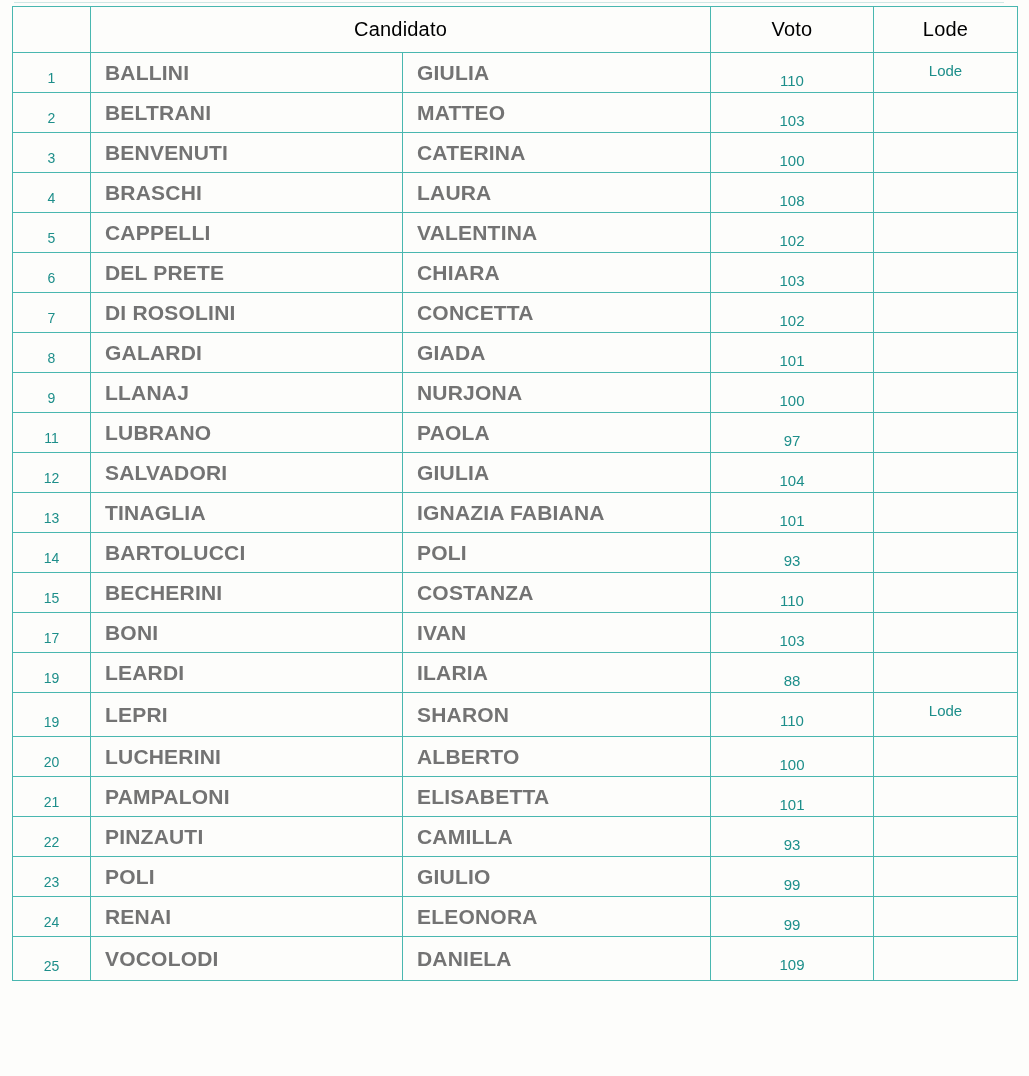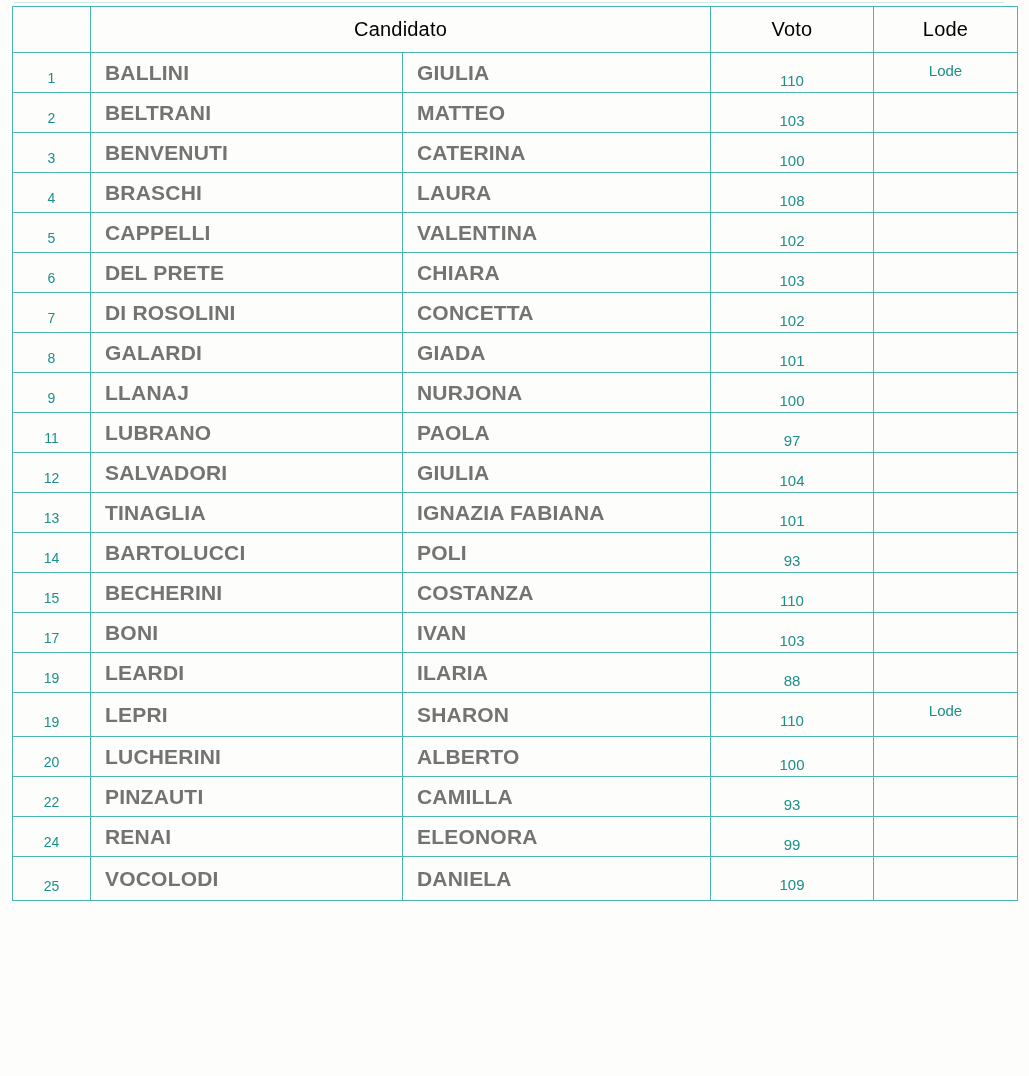--- a/index.html
+++ b/index.html
@@ -236,24 +236,38 @@
           <td class="lode">Lode</td>
         </tr>
         <tr>
           <td class="num">20</td>
           <td class="surname">LUCHERINI</td>
           <td class="name">ALBERTO</td>
           <td class="voto">100</td>
           <td class="lode"></td>
         </tr>
         <tr>
+          <td class="num">21</td>
+          <td class="surname">PAMPALONI</td>
+          <td class="name">ELISABETTA</td>
+          <td class="voto">101</td>
+          <td class="lode"></td>
+        </tr>
+        <tr>
           <td class="num">22</td>
           <td class="surname">PINZAUTI</td>
           <td class="name">CAMILLA</td>
           <td class="voto">93</td>
+          <td class="lode"></td>
+        </tr>
+        <tr>
+          <td class="num">23</td>
+          <td class="surname">POLI</td>
+          <td class="name">GIULIO</td>
+          <td class="voto">99</td>
           <td class="lode"></td>
         </tr>
         <tr>
           <td class="num">24</td>
           <td class="surname">RENAI</td>
           <td class="name">ELEONORA</td>
           <td class="voto">99</td>
           <td class="lode"></td>
         </tr>
         <tr class="tall">

